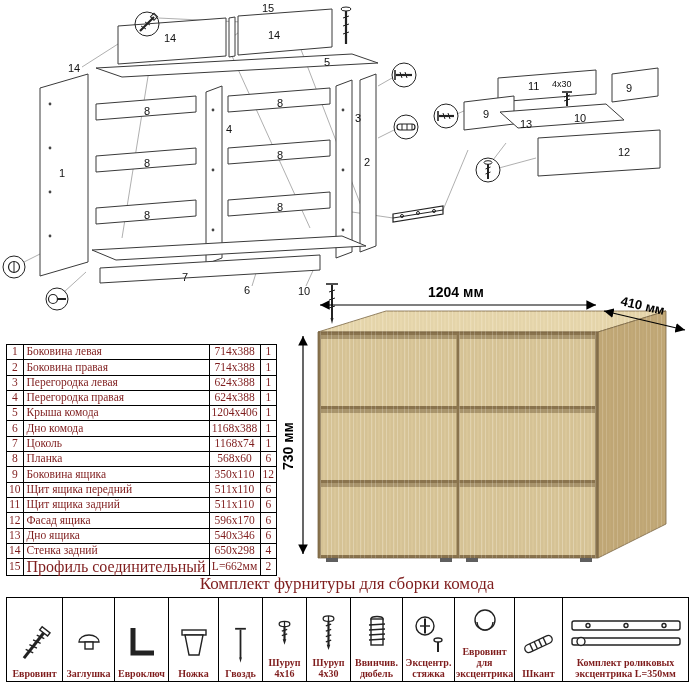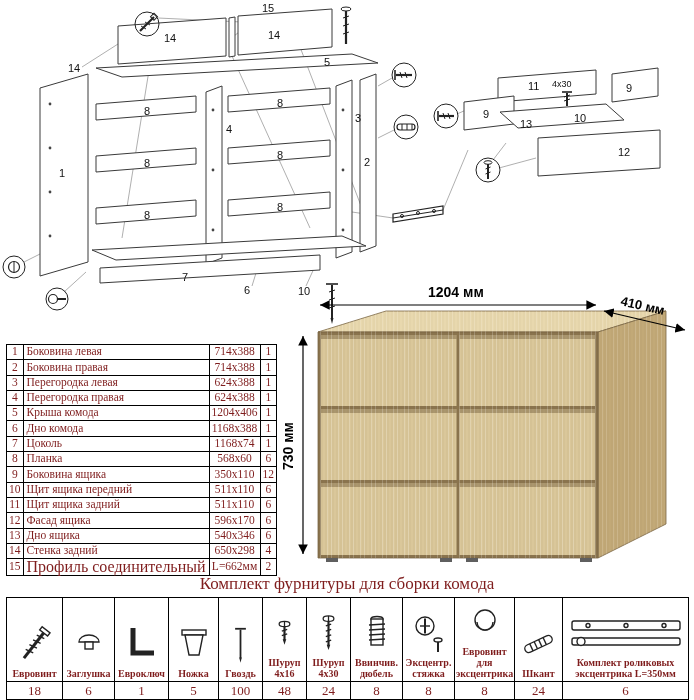--- a/index.html
+++ b/index.html
@@ -547,30 +547,16 @@
                   <circle cx="60" cy="16.5" r="2"></circle>
                   <circle cx="98" cy="16.5" r="2"></circle>
               <rect x="6" y="29" width="108" height="7" rx="2"></rect>
               <circle cx="15" cy="32.5" r="4"></circle>
             </g>
               </svg>
           </div>
           <div class="hn">Комплект роликовых эксцентрика L=350мм</div>
         </td>
       </tr>
-      <tr>
-        <td class="hq">18</td>
-        <td class="hq">6</td>
-        <td class="hq">1</td>
-        <td class="hq">5</td>
-        <td class="hq">100</td>
-        <td class="hq">48</td>
-        <td class="hq">24</td>
-        <td class="hq">8</td>
-        <td class="hq">8</td>
-        <td class="hq">8</td>
-        <td class="hq">24</td>
-        <td class="hq">6</td>
-      </tr>
     </tbody>
   </table>
 
 </div>
 
 </body></html>

